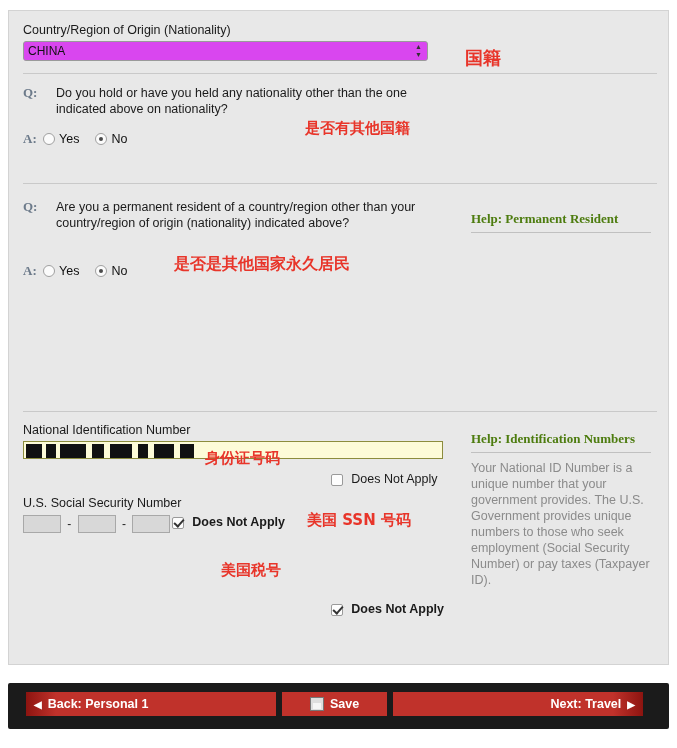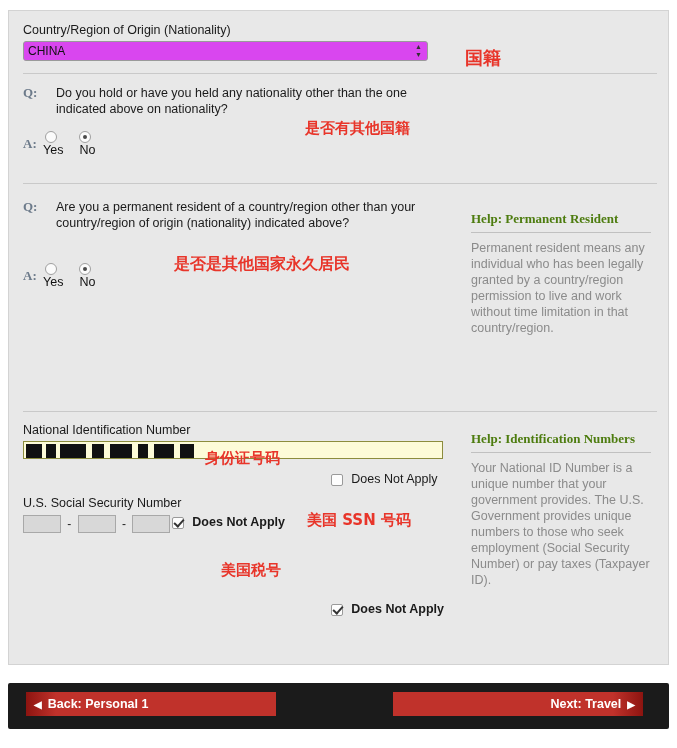--- a/index.html
+++ b/index.html
@@ -122,21 +122,20 @@
   }
   .qa .arow .a-mark {
     width: 20px;
     flex: 0 0 20px;
   }
   .radio-opt {
     display: inline-flex;
     align-items: center;
     margin-right: 16px;
     font-size: 12.5px;
-    flex-direction: column;
   }
   input[type=radio] {
     -webkit-appearance: none;
     appearance: none;
     width: 12px;
     height: 12px;
     border: 1px solid #a0a0a0;
     border-radius: 50%;
     background: #fbfbfb;
     margin: 0 4px 0 0;
@@ -363,21 +362,20 @@
         </div>
       </div>
 
       <div class="cn" style="left:165px; top:243px; font-size:16px;">是否是其他国家永久居民</div>
 
       <div class="help" style="left:462px; top:200px;">
         <div class="help-title">
           <span>Help:</span>
           <span>Permanent Resident</span>
         </div>
-        <div class="help-body">Permanent resident means any individual who has been legally granted by a country/region permission to live and work without time limitation in that country/region.</div>
       </div>
 
       <div class="divider" style="top:400px;"></div>
 
       <div style="position:absolute; left:14px; top:412px; width:430px;">
         <div class="lbl">National Identification Number</div>
         <div class="txt-input filled" style="width:420px; margin-top:4px; position:relative;">
           <div class="redact">
             <div class="blk" style="left:2px;  width:16px;"></div>
             <div class="blk" style="left:22px; width:10px;"></div>
@@ -433,19 +431,23 @@
       </div>
 
     </div>
   </div>
 
   <div class="navbar">
     <div class="navbtn" id="btn-back">
       <span class="arrow-l">◀</span>
       <span>Back: Personal 1</span>
     </div>
+    <div class="navbtn" id="btn-save">
+      <span class="save-icon"></span>
+      <span>Save</span>
+    </div>
     <div class="navbtn" id="btn-next">
       <span>Next: Travel</span>
       <span class="arrow-r">▶</span>
     </div>
   </div>
 
 </div>
 
 </body></html>

